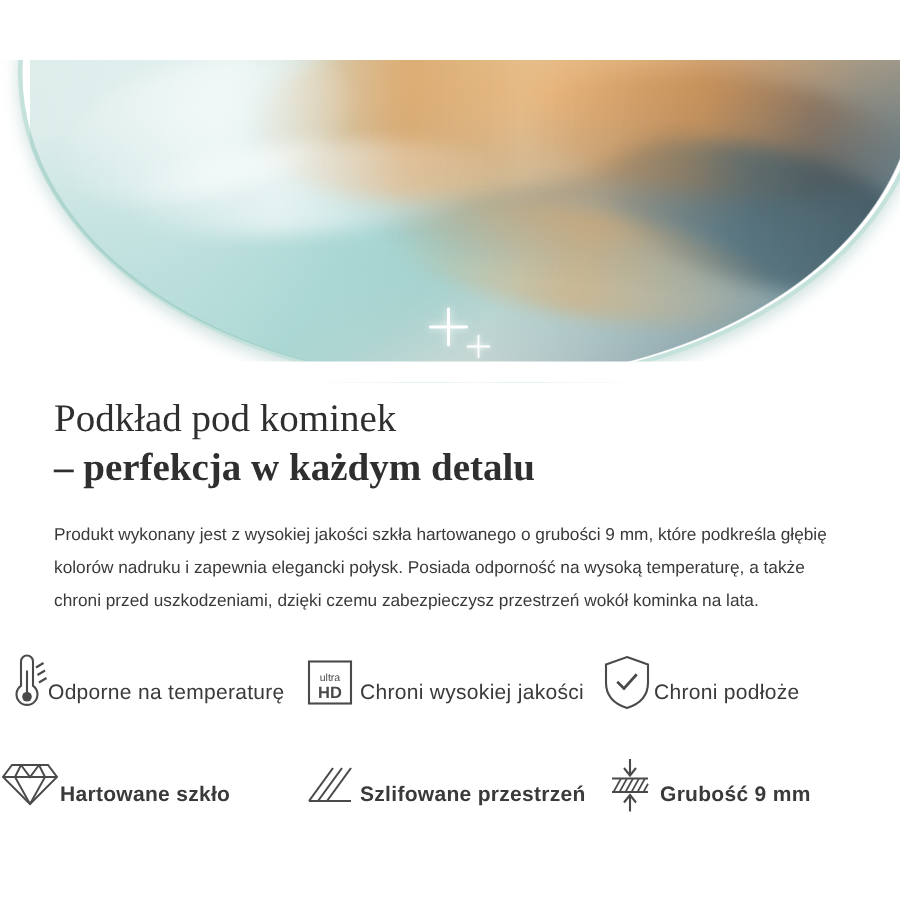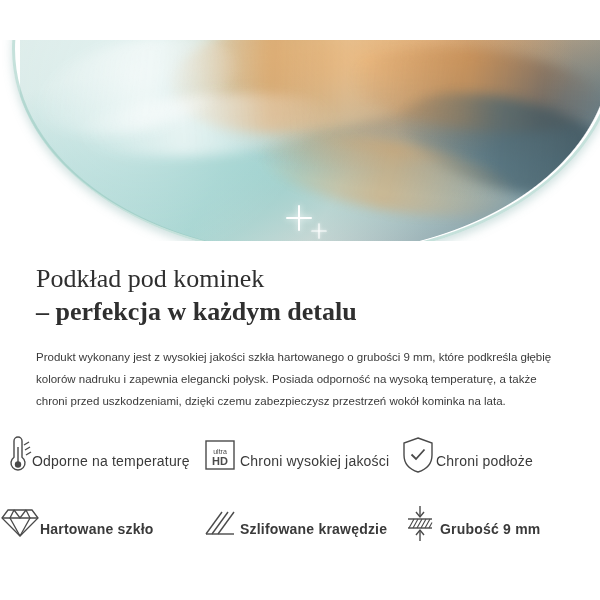--- a/index.html
+++ b/index.html
@@ -268,21 +268,21 @@
 
       <div class="feat">
         <div class="feat-icon">
           <svg width="40" height="34" viewBox="0 0 40 34" fill="none" stroke="#4a4a4a" stroke-width="1.4">
             <path d="M6 28 L22 6"></path>
             <path d="M12 28 L28 6"></path>
             <path d="M18 28 L34 6"></path>
             <path d="M6 28 L34 28"></path>
           </svg>
         </div>
-        <div class="feat-label">Szlifowane krawędzie</div>
+        <div class="feat-label">Szlifowane przestrzeń</div>
       </div>
 
       <div class="feat">
         <div class="feat-icon">
           <svg width="40" height="38" viewBox="0 0 40 38" fill="none" stroke="#4a4a4a" stroke-width="1.4">
             <line x1="20" y1="2" x2="20" y2="12"></line>
             <polyline points="16,8 20,13 24,8"></polyline>
             <line x1="8" y1="15" x2="32" y2="15"></line>
             <line x1="8" y1="24" x2="32" y2="24"></line>
             <path d="M9 24 L14 15 M13 24 L18 15 M17 24 L22 15 M21 24 L26 15 M25 24 L30 15 M29 24 L32 18.5" stroke-width="1.1"></path>

